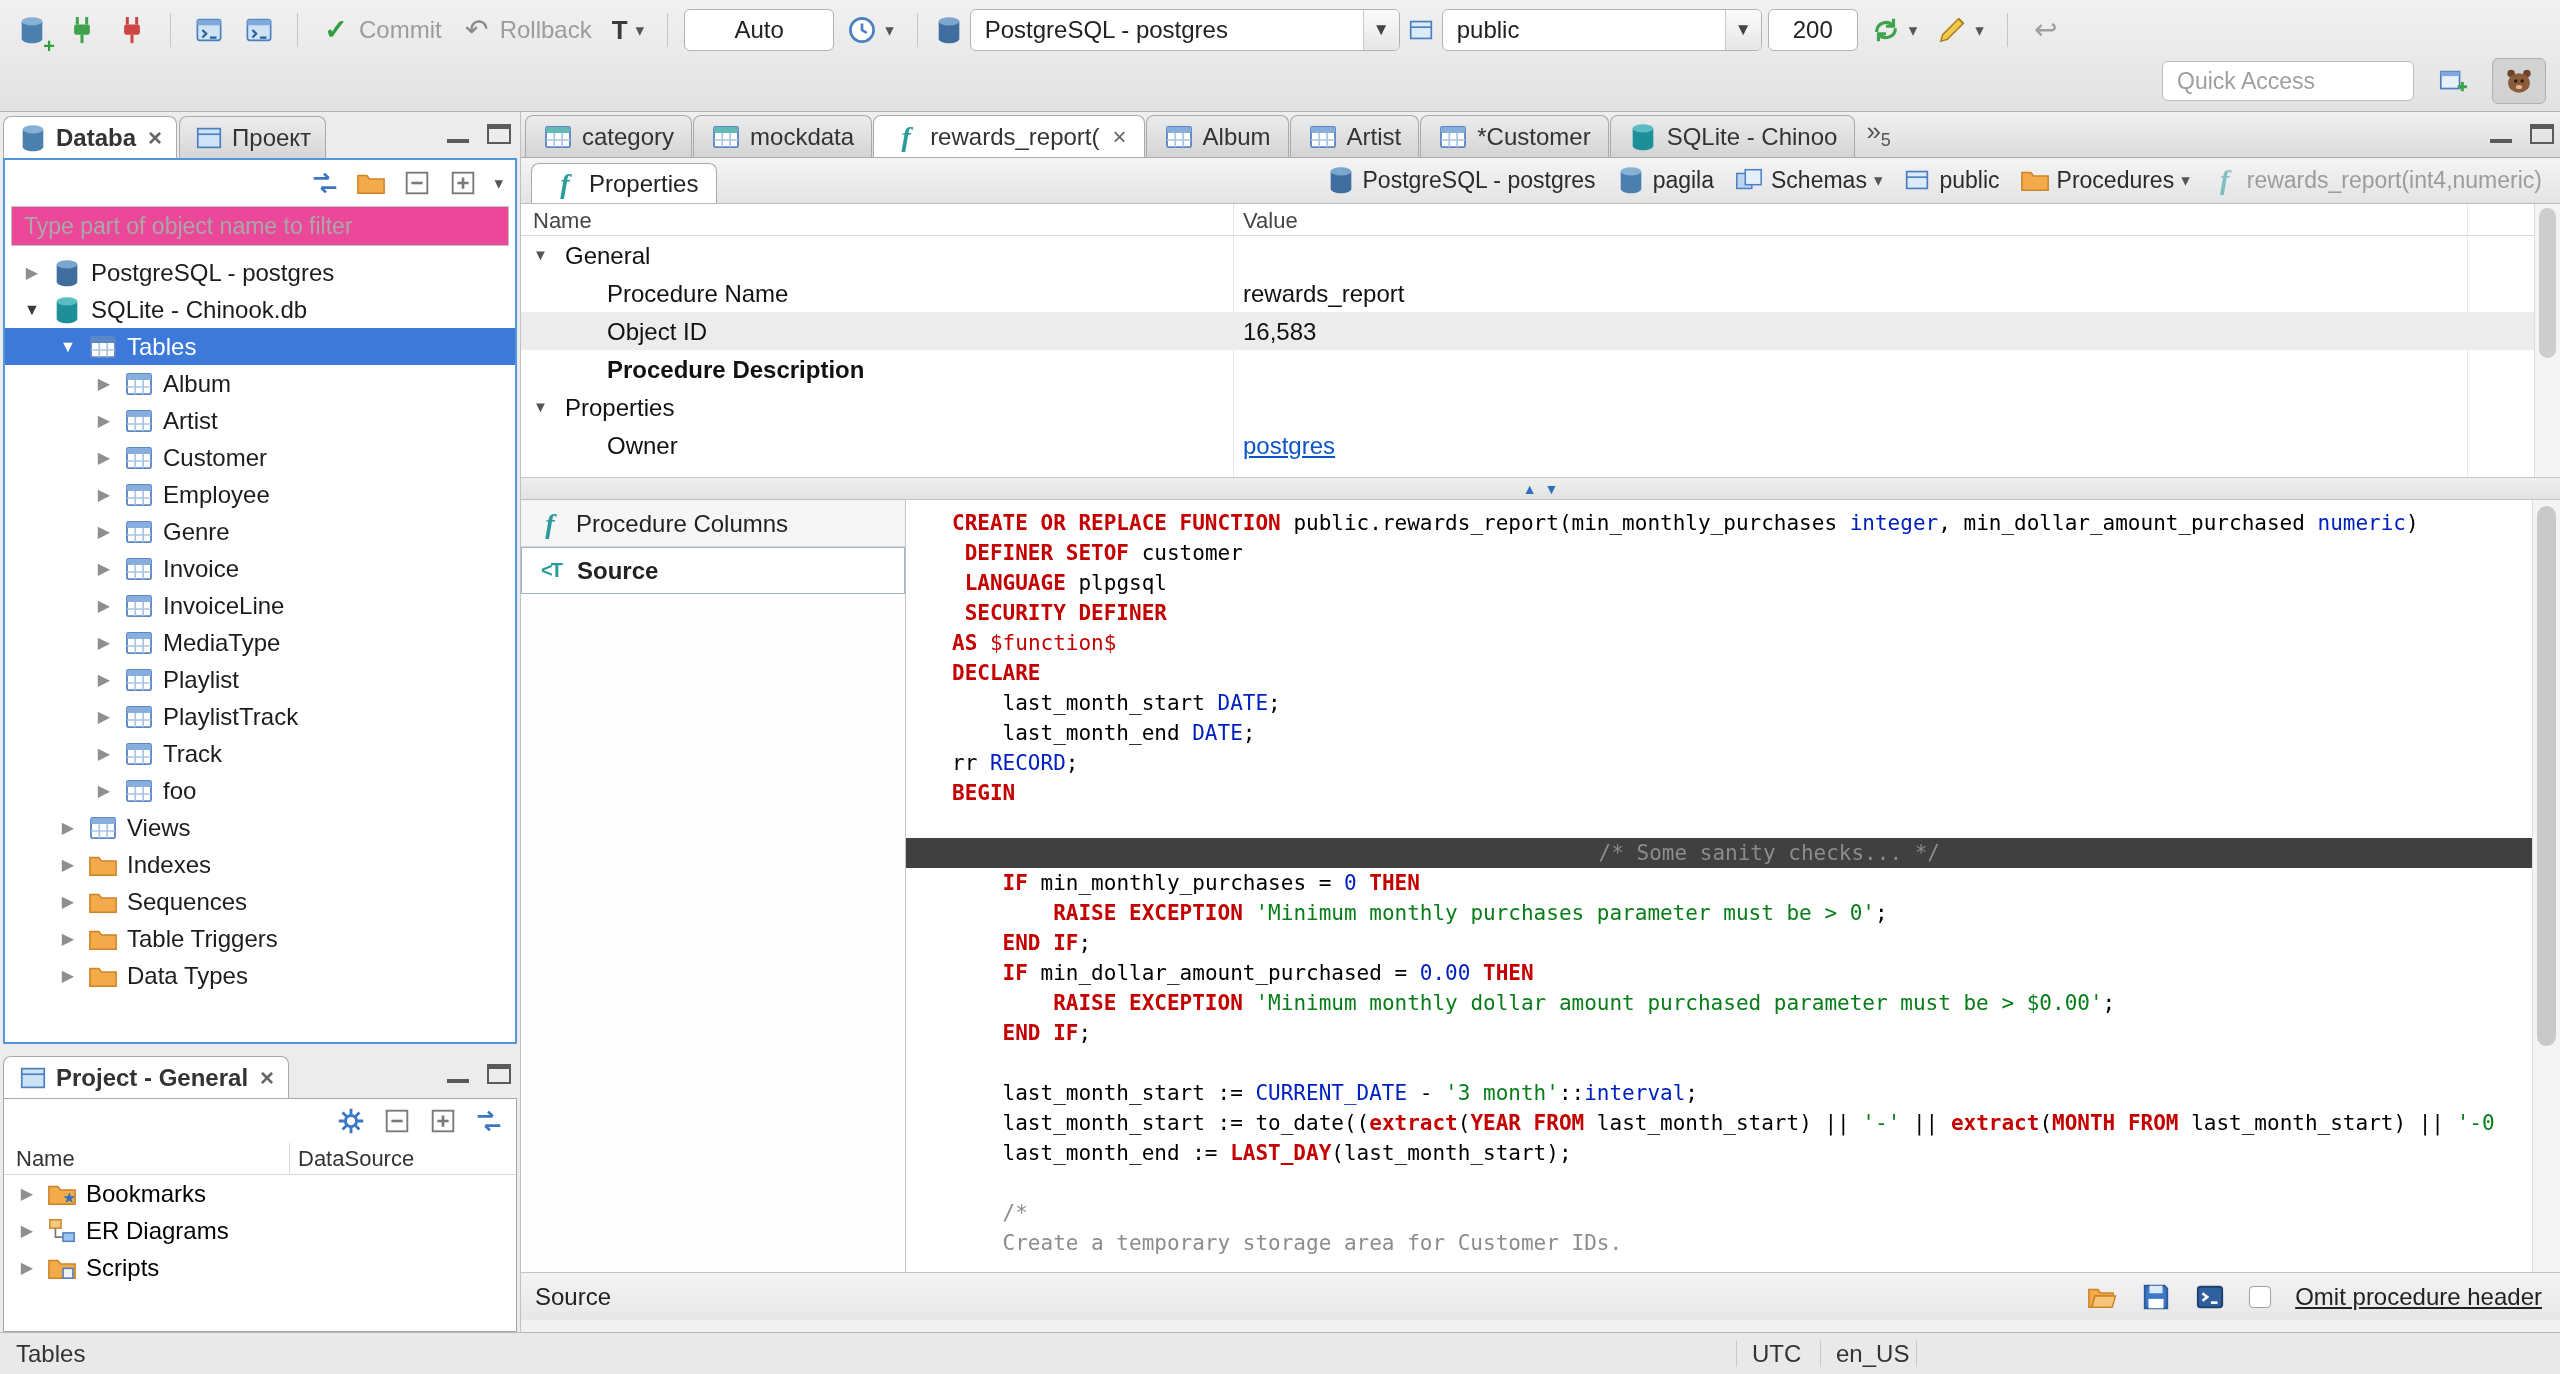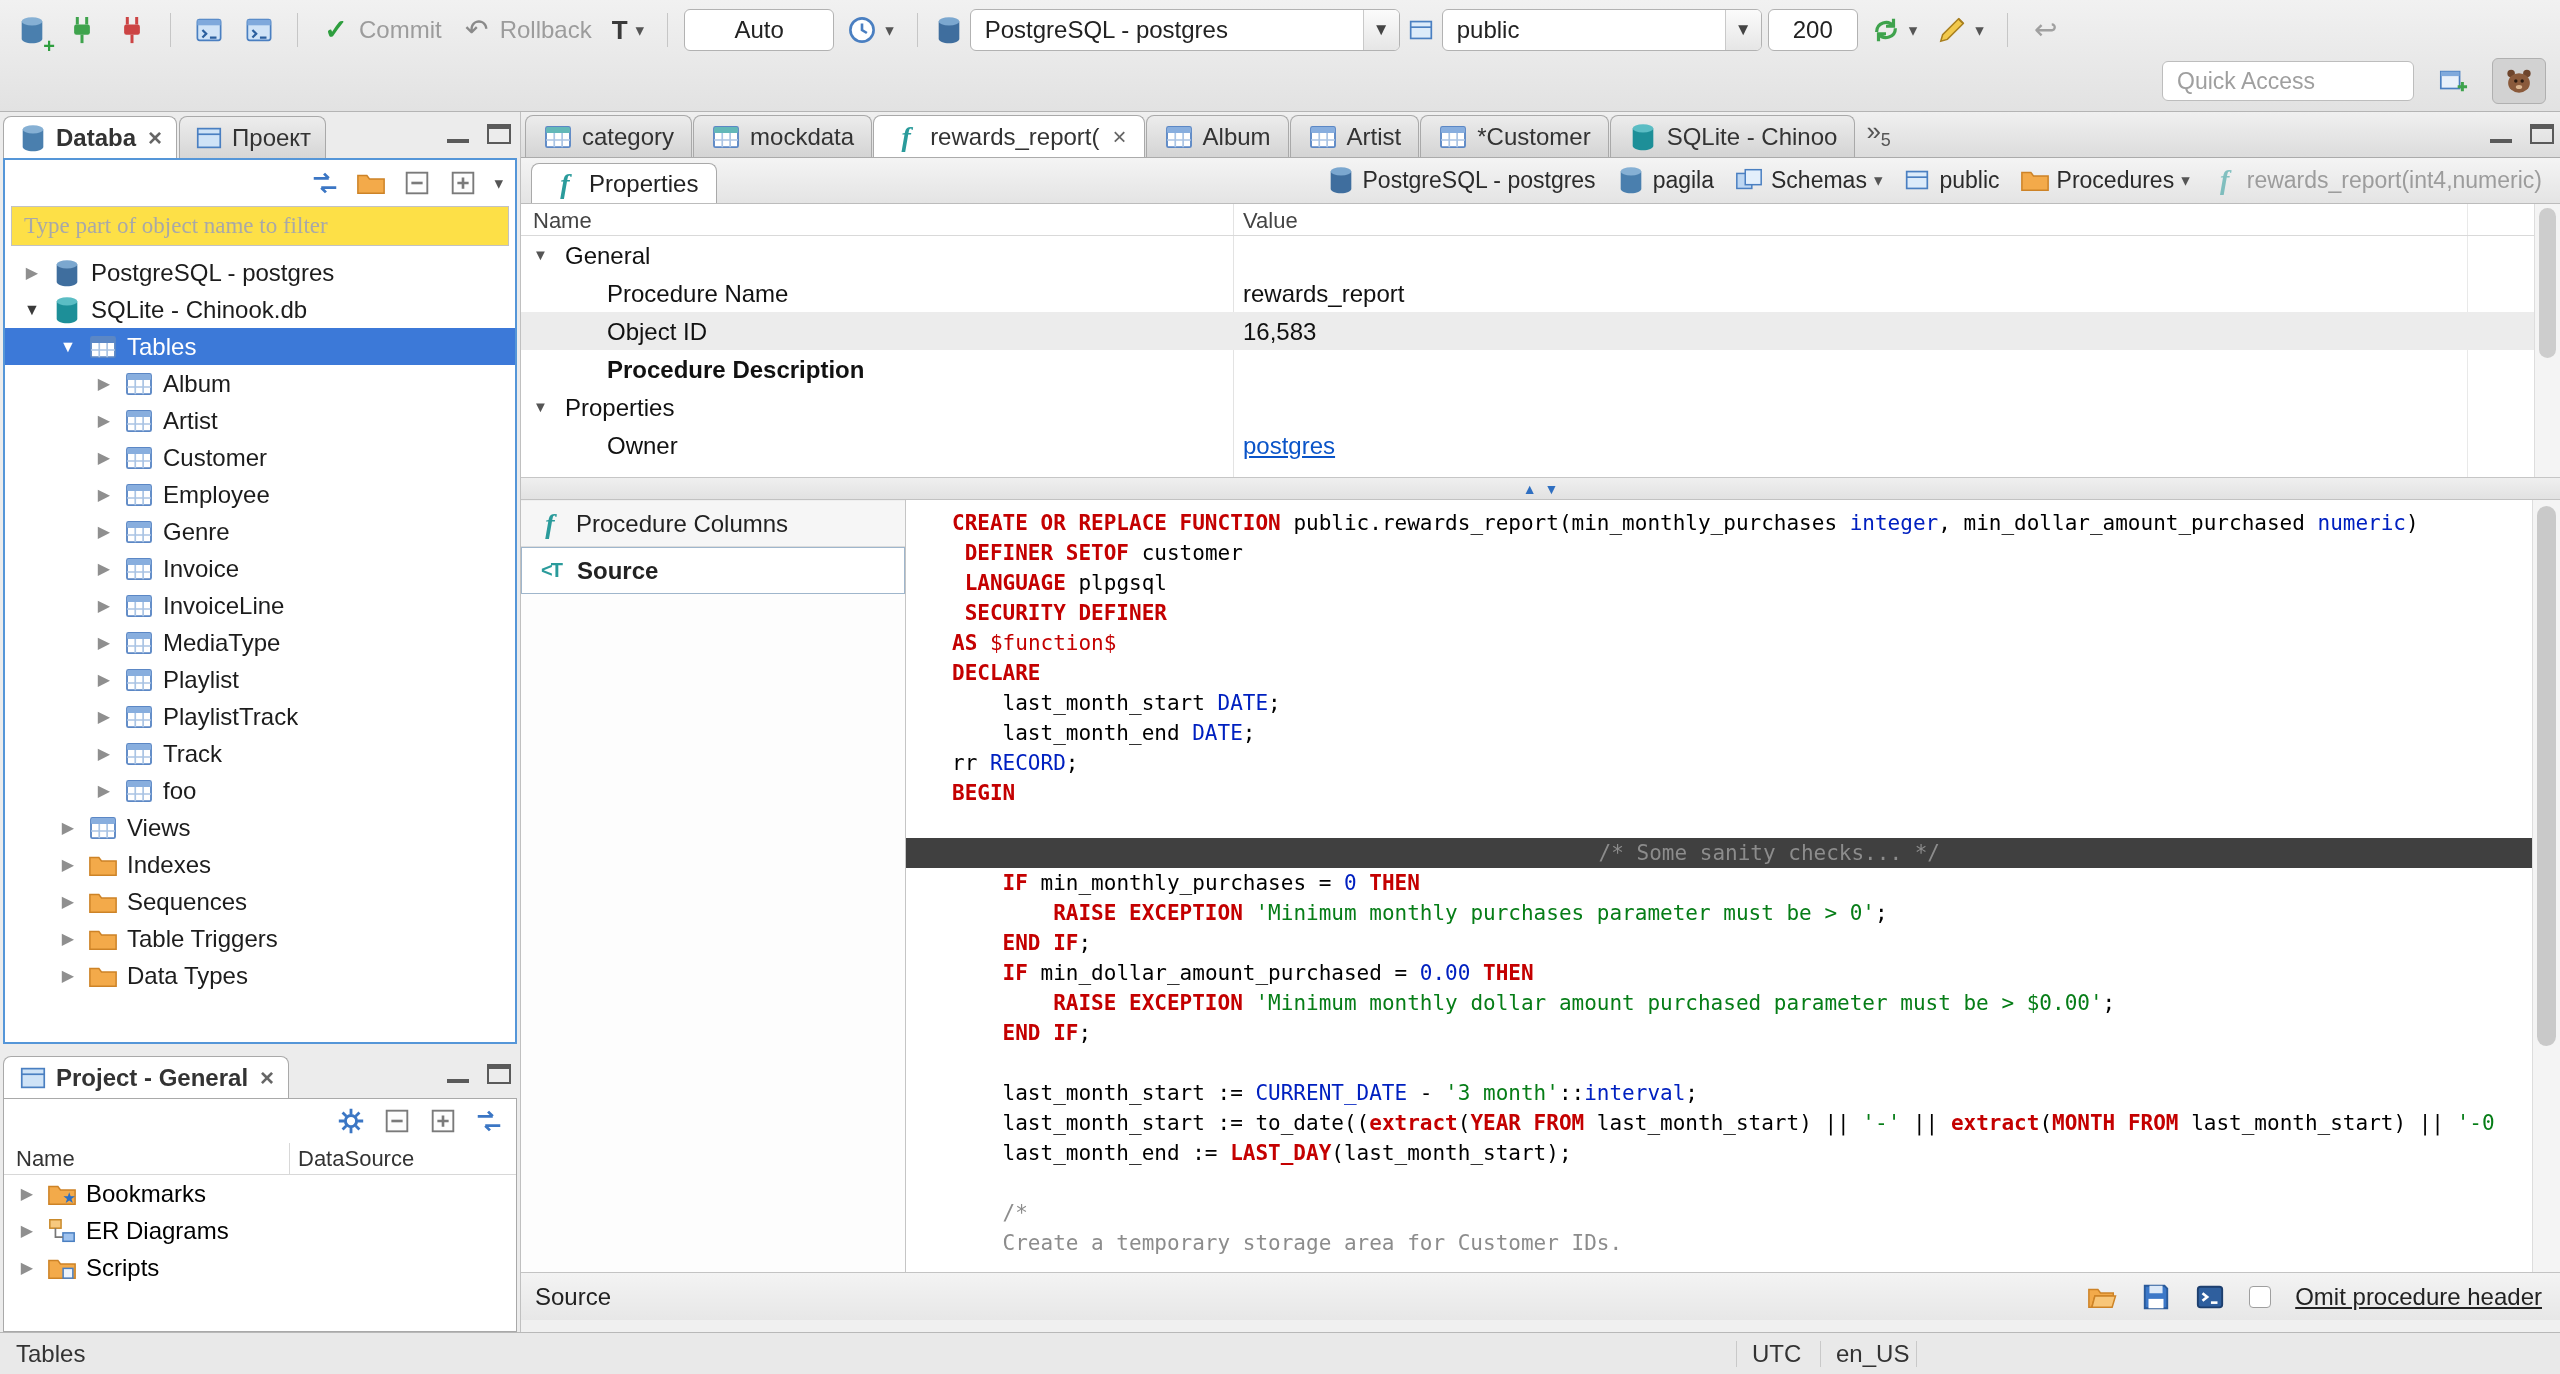--- a/index.html
+++ b/index.html
@@ -42,21 +42,21 @@
   .close-x{font-size:24px;color:#666;margin-left:4px;line-height:1;}
   .minmax{position:absolute;right:6px;top:12px;display:flex;gap:16px;align-items:center;}
   .btn-min{width:26px;height:20px;position:relative;display:inline-block;}
   .btn-min::after{content:"";position:absolute;left:2px;right:2px;bottom:1px;height:4px;background:#5a5a5a;}
   .btn-max{width:24px;height:20px;border:2px solid #5a5a5a;border-top-width:5px;display:inline-block;}
 
   
   .nav-panel{height:932px;display:flex;flex-direction:column;flex:none;}
   .nav-body{flex:1;border:2px solid #5596d8;background:#fff;display:flex;flex-direction:column;overflow:hidden;}
   .nav-toolbar{height:46px;display:flex;align-items:center;justify-content:flex-end;gap:16px;padding:0 12px;flex:none;}
-  .filter-input{margin:0 6px 8px;height:40px;border:1px solid #c2c2c2;font-size:23px;color:#333;padding:12px 12px;font-family:Liberation Serif, serif;background:#fde047;flex:none;}
+  .filter-input{margin:0 6px 8px;height:40px;border:1px solid #c2c2c2;font-size:23px;color:#333;padding:12px 12px;font-family:Liberation Sans, sans-serif;background:#ec4899;flex:none;}
   .filter-input::placeholder{color:#a8a8a8;}
   .tree{flex:1;overflow:hidden;}
   .tree-row{display:flex;align-items:center;height:37px;font-size:24px;color:#1c1c1c;white-space:nowrap;gap:9px;}
   .tree-row.selected{background:#3c79d8;color:#fff;}
   .twistie{width:22px;font-size:16px;color:#8f8f8f;text-align:center;flex:none;}
   .twistie.down{color:#3a3a3a;}
   .tree-row.selected .twistie{color:#fff;}
   .tree-row .lbl{overflow:hidden;text-overflow:ellipsis;}
 
   

